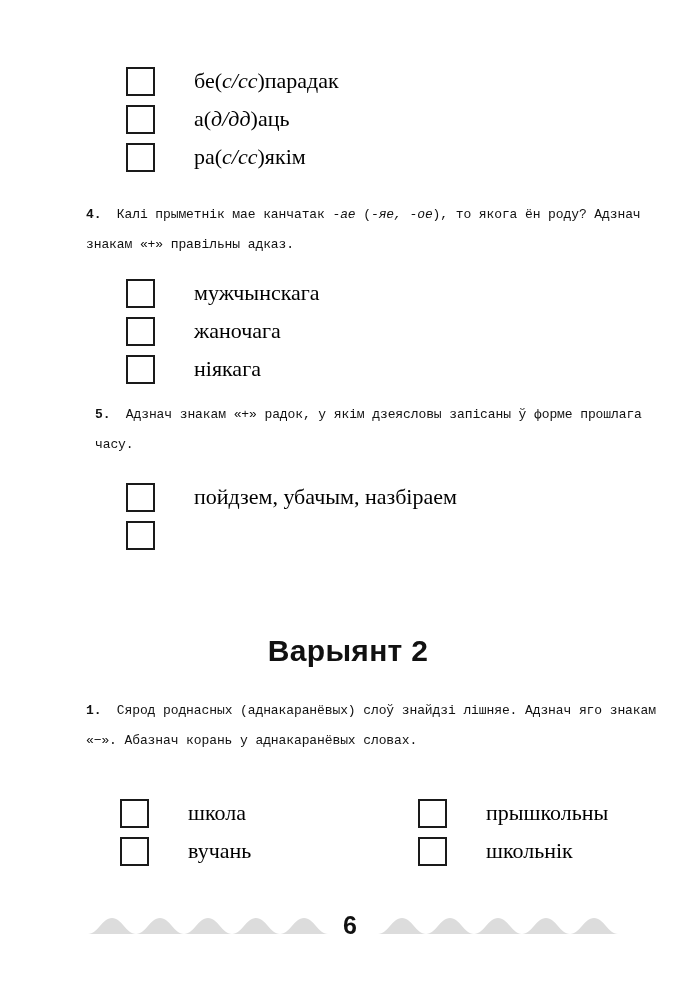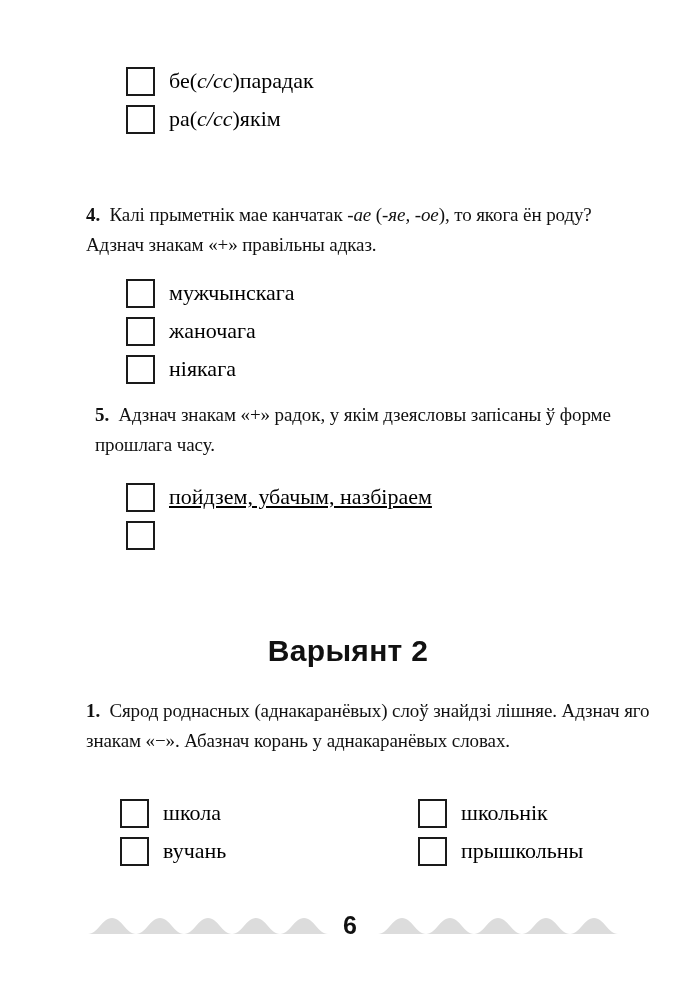--- a/index.html
+++ b/index.html
@@ -22,20 +22,21 @@
   }
 
   
   .opt-list {
     position: absolute;
   }
   .opt-row {
     display: flex;
     align-items: center;
     height: 38px;
+    gap: 25px;
   }
   .checkbox {
     width: 29px;
     height: 29px;
     border: 2px solid #1a1a1a;
     background: #ffffff;
     box-sizing: border-box;
     flex: 0 0 auto;
   }
   .opt-label {
@@ -46,22 +47,22 @@
     margin-left: 14px;
     white-space: nowrap;
   }
   .opt-label i {
     font-style: italic;
   }
 
   
   .question {
     position: absolute;
-    font-family: Liberation Serif, serif;
-    font-size: 19px;
+    font-family: Liberation Mono, monospace;
+    font-size: 13px;
     line-height: 30px;
     color: #111111;
     letter-spacing: -0.1px;
   }
   .question .qnum {
     font-weight: bold;
   }
   .question i {
     font-style: italic;
   }
@@ -116,20 +117,24 @@
 
 <div class="page">
 
   <div class="opt-list" style="left:126px; top:62px;">
     <div class="opt-row">
       <span class="checkbox"></span>
       <span class="opt-label"><span>бе(</span><i>с/сс</i><span>)парадак</span></span>
     </div>
     <div class="opt-row">
       <span class="checkbox"></span>
+      <span class="opt-label"><span>а(</span><i>д/дд</i><span>)аць</span></span>
+    </div>
+    <div class="opt-row">
+      <span class="checkbox"></span>
       <span class="opt-label"><span>ра(</span><i>с/сс</i><span>)якім</span></span>
     </div>
   </div>
 
   <div class="question" style="left:86px; top:200px; width:560px;">
     <span class="qnum">4.</span>
     <span><span>&nbsp;</span><span>Калі прыметнік мае канчатак </span><i>-ае</i><span> (</span><i>-яе, -ое</i><span>), то</span></span>
     <span>якога ён роду? Адзнач знакам «+» правільны адказ.</span>
   </div>
 
@@ -147,21 +152,21 @@
       <span class="opt-label">ніякага</span>
     </div>
   </div>
 
   <div class="question" style="left:86px; top:400px; width:565px;margin-left:9px;">
     <span class="qnum">5.</span>
     <span><span>&nbsp;</span><span>Адзнач знакам «+» радок, у якім дзеясловы</span></span>
     <span>запісаны ў форме прошлага часу.</span>
   </div>
 
-  <div class="opt-list" style="left:126px; top:478px;text-decoration:underline;">
+  <div class="opt-list" style="left:126px; top:478px;">
     <div class="opt-row">
       <span class="checkbox"></span>
       <span class="opt-label">пойдзем, убачым, назбіраем</span>
     </div>
     <div class="opt-row">
       <span class="checkbox"></span>
     </div>
   </div>
 
   <div class="variant-heading" style="top:634px;">Варыянт 2</div>
@@ -180,25 +185,25 @@
     </div>
     <div class="opt-row">
       <span class="checkbox"></span>
       <span class="opt-label">вучань</span>
     </div>
   </div>
 
   <div class="opt-list" style="left:418px; top:794px;">
     <div class="opt-row">
       <span class="checkbox"></span>
+      <span class="opt-label">прышкольны</span>
+    </div>
+    <div class="opt-row">
+      <span class="checkbox"></span>
       <span class="opt-label">школьнік</span>
-    </div>
-    <div class="opt-row">
-      <span class="checkbox"></span>
-      <span class="opt-label">прышкольны</span>
     </div>
   </div>
 
   <div class="footer">
     <div class="wave wave-left">
       <svg viewBox="0 0 242 17" preserveAspectRatio="none" aria-hidden="true">
         <path d="M0,17 C10,17 14,1 24,1 C34,1 38,17 48,17 C58,17 62,1 72,1 C82,1 86,17 96,17
                  C106,17 110,1 120,1 C130,1 134,17 144,17 C154,17 158,1 168,1 C178,1 182,17 192,17
                  C202,17 206,1 216,1 C226,1 230,17 240,17 L242,17 L242,0 L0,0 Z" fill="#ffffff"></path>
       </svg>

